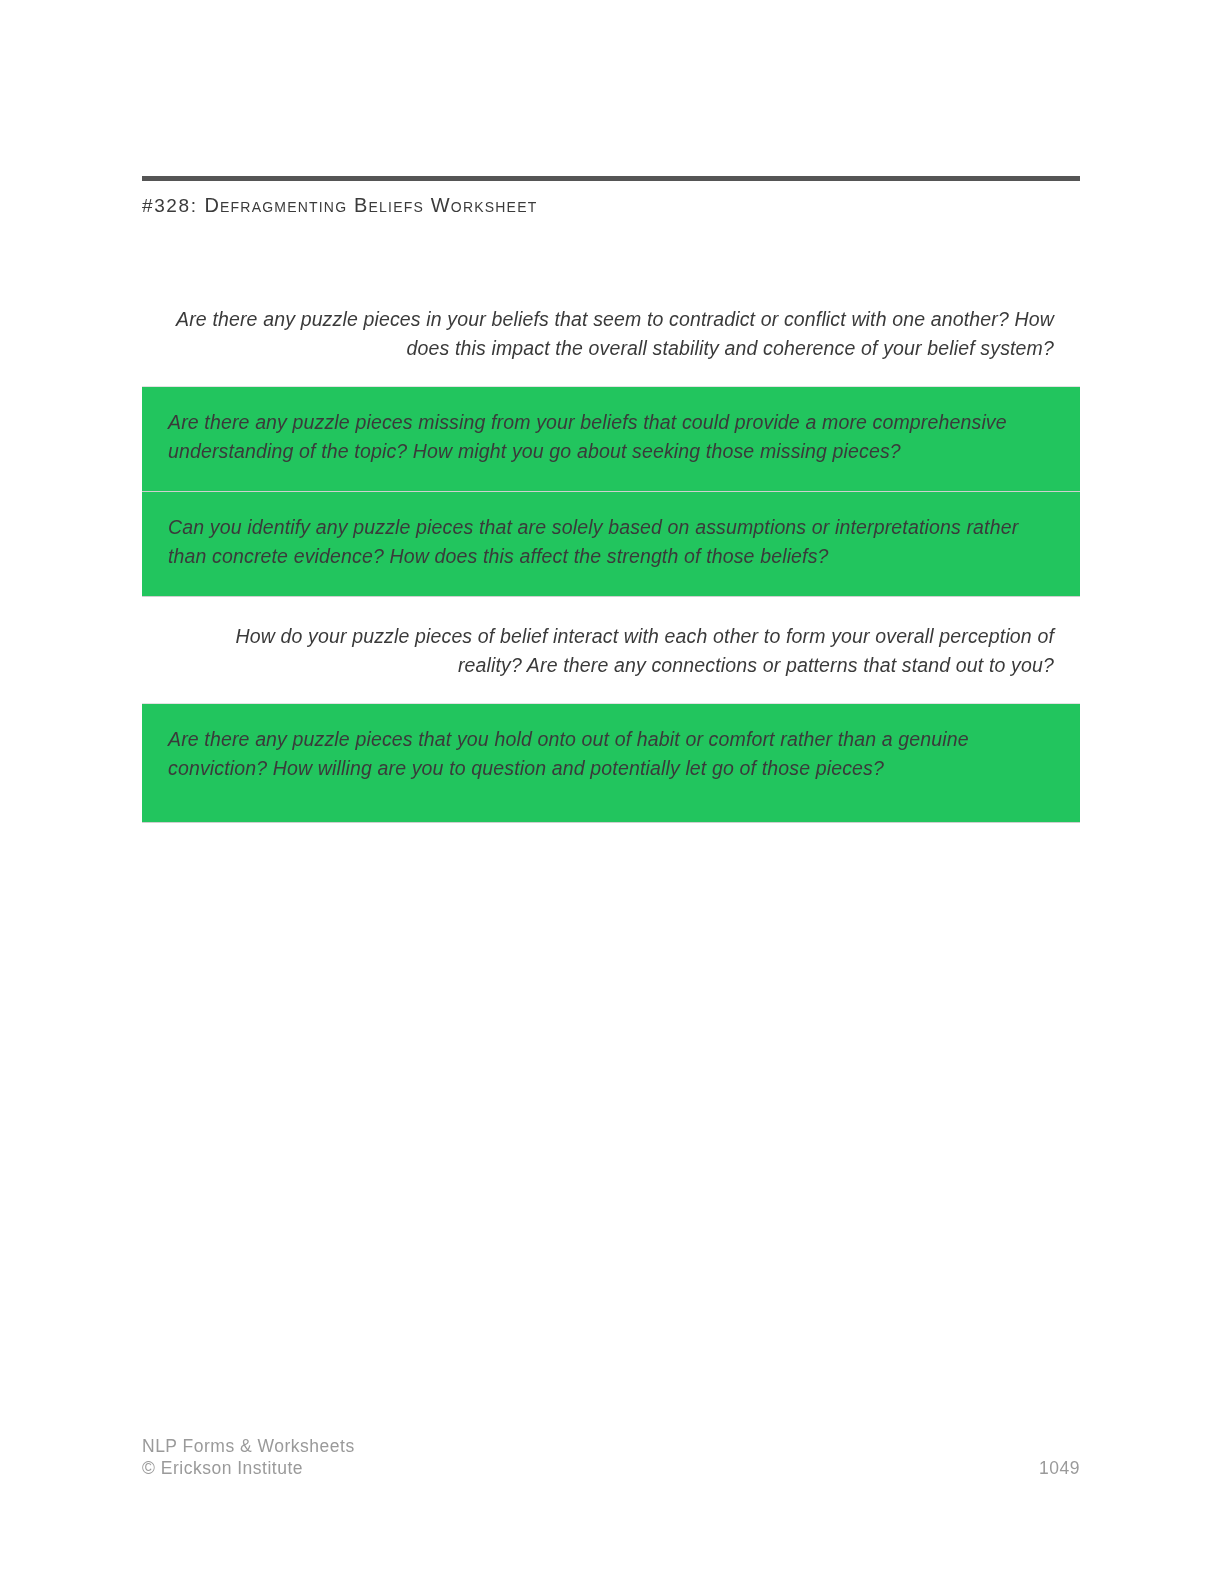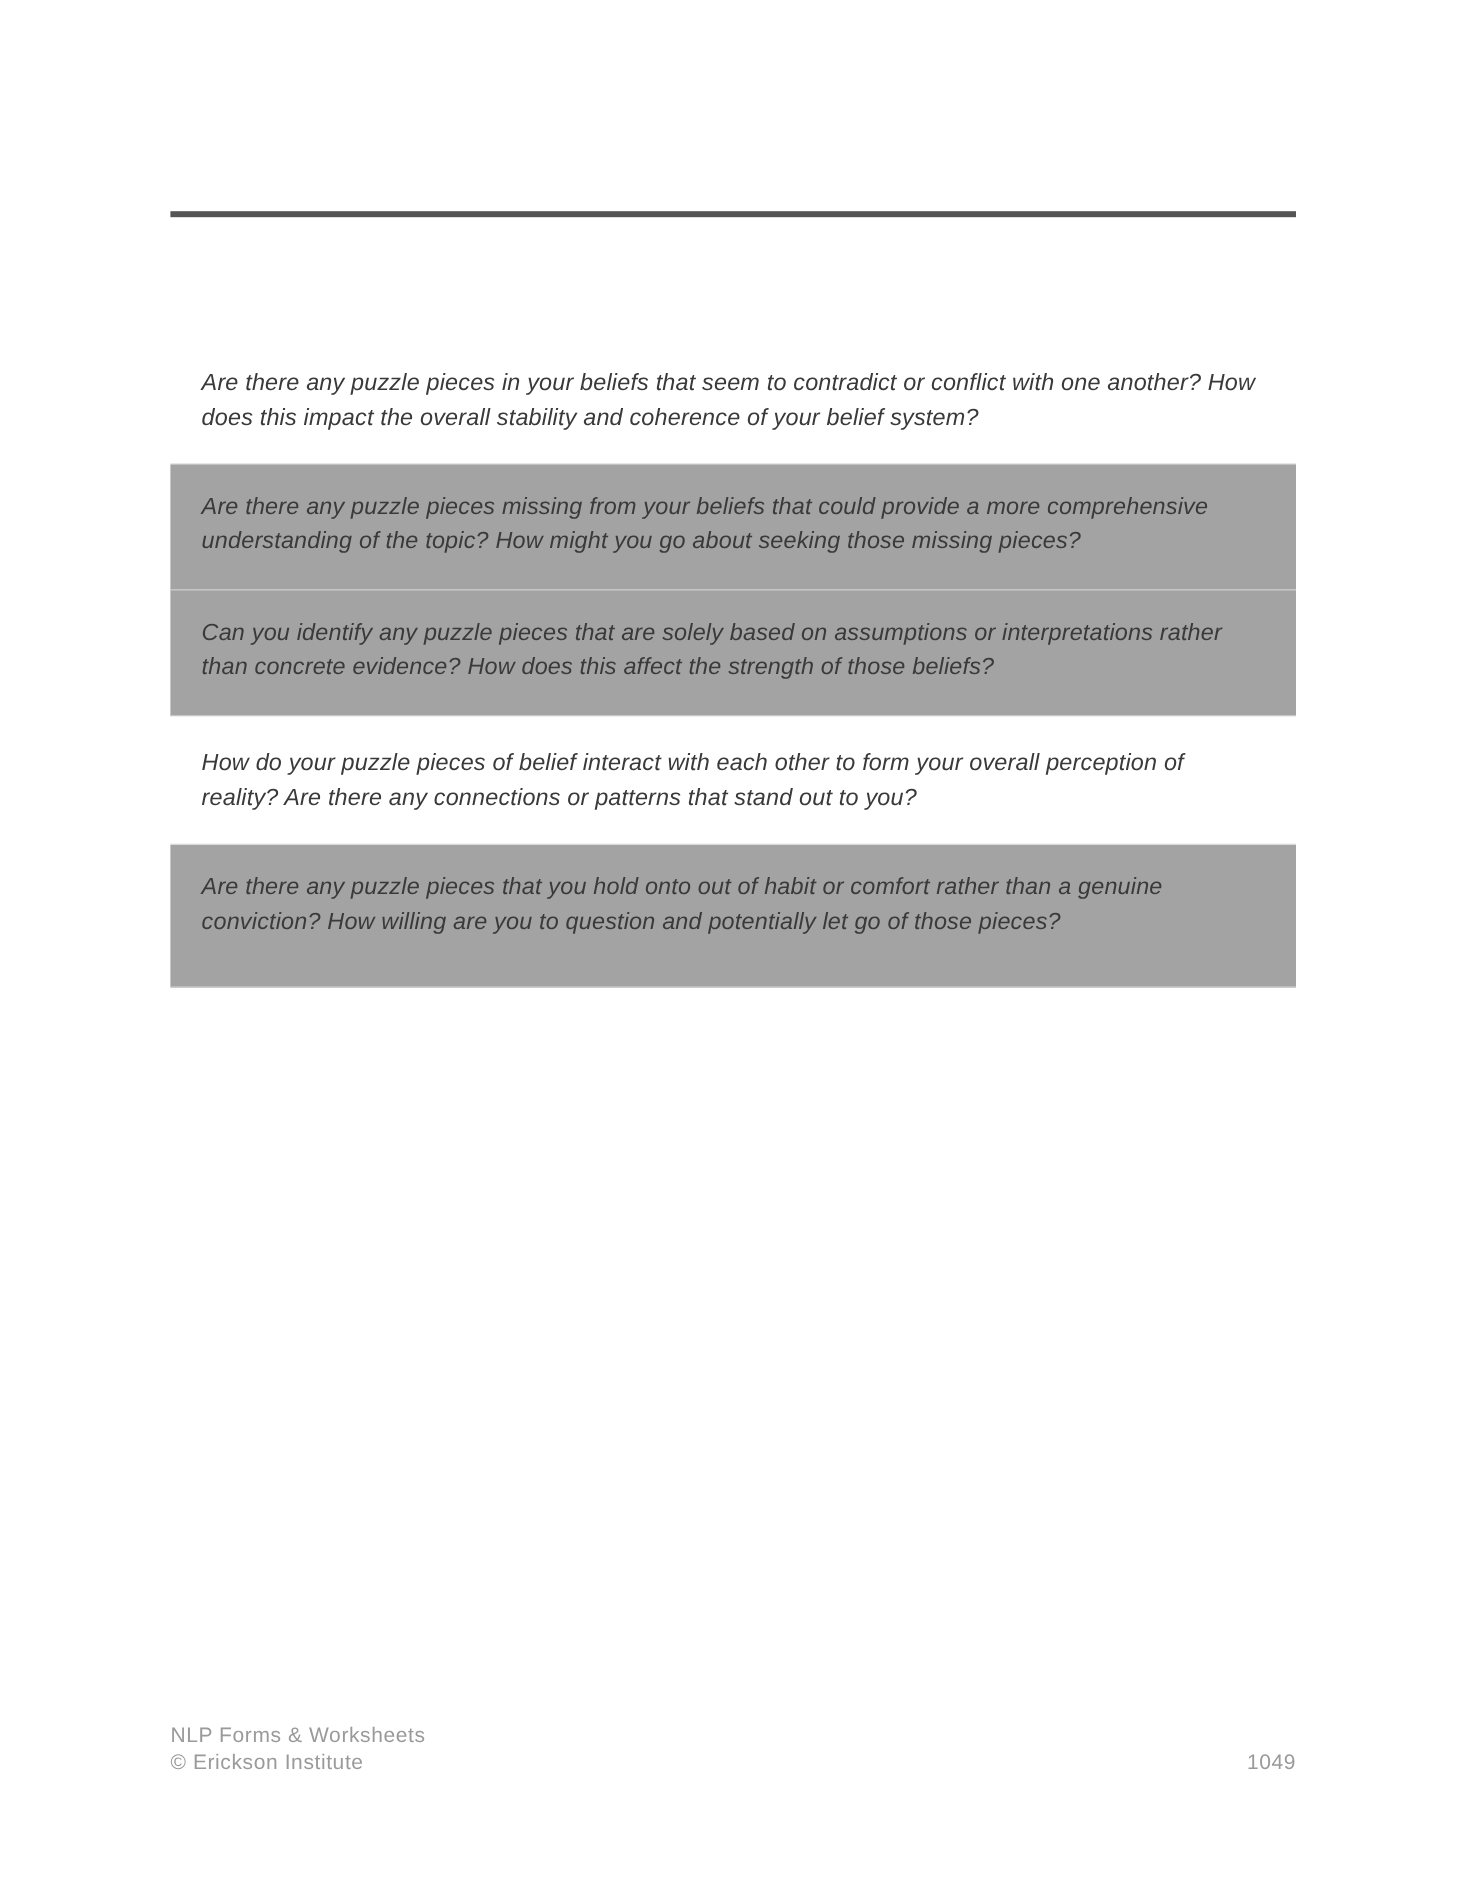--- a/index.html
+++ b/index.html
@@ -65,28 +65,29 @@
     width: 938px;
   }
 
   .qblock {
     box-sizing: border-box;
     width: 938px;
     padding: 0 26px;
     background: #ffffff;
   }
   .qblock.shaded {
-    background: #a3a3a3;
+    background: #22c55e;
     border-bottom: 1px solid #cfcfcf;
   }
   .qblock.shaded.nolinebelow {
     border-bottom: none;
   }
   .qblock.plain {
     border-bottom: 1px solid #e2e2e2;
+    text-align: right;
   }
   .qblock.plain.noline {
     border-bottom: none;
   }
 
   .qtext {
     font-family: "Liberation Sans", sans-serif;
     font-style: italic;
     font-size: 19.5px;
     line-height: 28.5px;
@@ -124,20 +125,21 @@
   .footer .f-center { position: absolute; left: 0; right: 0; text-align: left; }
   .footer .f-right  { flex: 0 0 auto; margin-left: auto; }
 </style>
 </head>
 <body>
 
 <div class="page">
 
   <div class="header-wrap">
     <div class="header-rule"></div>
+    <div class="header-title"><span class="num">#328: </span><span class="caps">Defragmenting Beliefs Worksheet</span></div>
   </div>
 
   <div class="blocks">
 
     <div class="qblock plain pad-a">
       <p class="qtext">Are there any puzzle pieces in your beliefs that seem to contradict or conflict with one another? How does this impact the overall stability and coherence of your belief system?</p>
     </div>
 
     <div class="qblock shaded pad-b">
       <p class="qtext">Are there any puzzle pieces missing from your beliefs that could provide a more comprehensive understanding of the topic? How might you go about seeking those missing pieces?</p>

